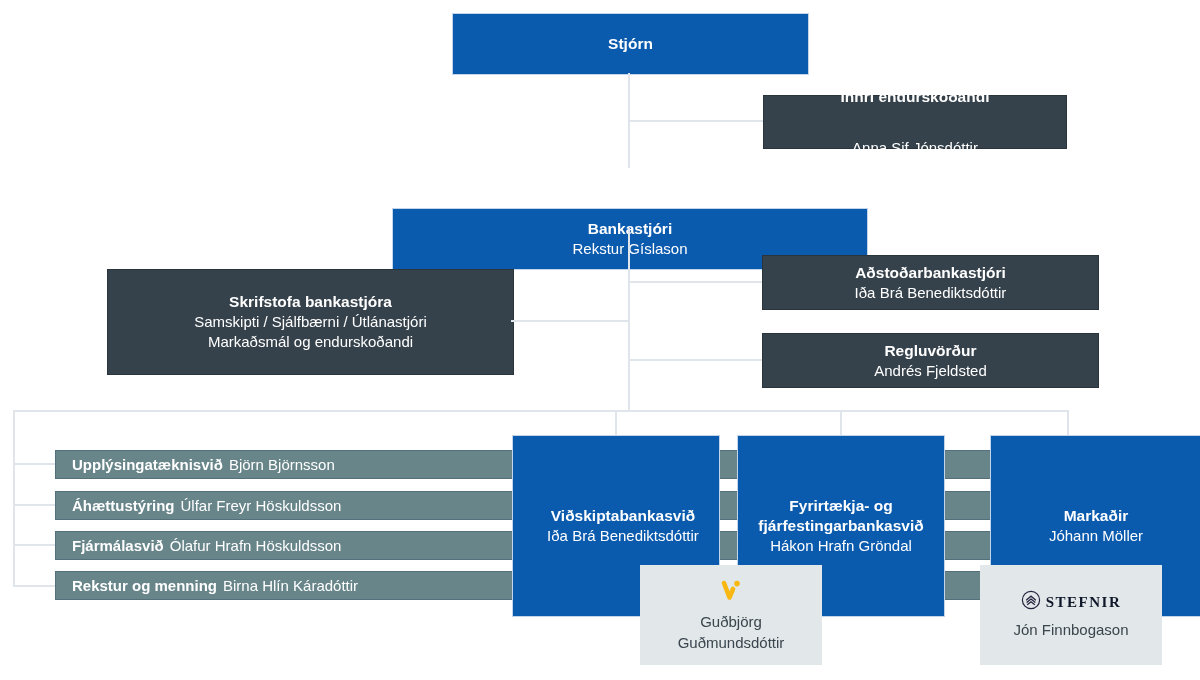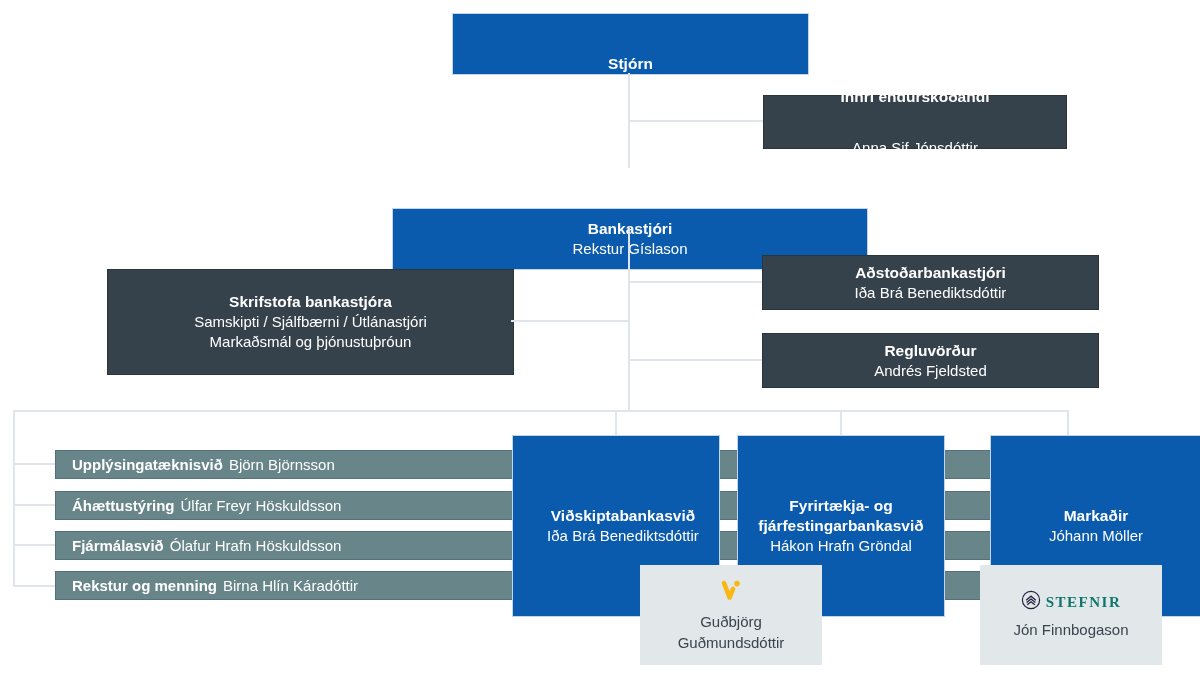--- a/index.html
+++ b/index.html
@@ -23,21 +23,21 @@
     display:flex; align-items:center; gap:6px; padding-left:16px;
     color:#fff; font-size:15px; z-index:2; box-sizing:content-box;
   }
   .bar .t { font-weight:bold; }
   .conn { position:absolute; background:#dfe5ea; z-index:1; }
   .division { z-index:3; top:435px; height:182px; padding:0 6px; box-sizing:border-box; }
   .sub { z-index:4; top:565px; height:100px; font-size:15px; line-height:21px; gap:4px; }
   .logo-row { display:flex; align-items:center; gap:5px; }
   .stefnir-word {
     font-family:"Liberation Serif","DejaVu Serif",serif;
-    font-size:15px; letter-spacing:1.5px; color:#0f766e; font-weight:600;
+    font-size:15px; letter-spacing:1.5px; color:#0f172a; font-weight:600;
   }
 </style>
 </head>
 <body>
 
 <div class="canvas">
 
   <div class="conn" style="left:628px; top:73px; width:2px; height:95px;"></div>
   <div class="conn" style="left:629px; top:120px; width:134px; height:2px;"></div>
   <div class="conn" style="left:628px; top:228px; width:2px; height:184px;"></div>
@@ -47,38 +47,38 @@
   <div class="conn" style="left:13px; top:410px; width:1056px; height:2px;"></div>
   <div class="conn" style="left:13px; top:410px; width:2px; height:177px;"></div>
   <div class="conn" style="left:13px; top:463px; width:42px; height:2px;"></div>
   <div class="conn" style="left:13px; top:504px; width:42px; height:2px;"></div>
   <div class="conn" style="left:13px; top:544px; width:42px; height:2px;"></div>
   <div class="conn" style="left:13px; top:585px; width:42px; height:2px;"></div>
   <div class="conn" style="left:615px; top:410px; width:2px; height:25px;"></div>
   <div class="conn" style="left:840px; top:410px; width:2px; height:25px;"></div>
   <div class="conn" style="left:1067px; top:410px; width:2px; height:25px;"></div>
 
-  <div class="box blue" style="left:452px; top:13px; width:355px; height:60px;justify-content:flex-end;">
+  <div class="box blue" style="left:452px; top:13px; width:355px; height:60px;">
     <div class="t">Stjórn</div>
   </div>
 
   <div class="box dark" style="left:763px; top:95px; width:302px; height:52px;gap:31px;">
     <div class="t">Innri endurskoðandi</div>
     <div>Anna Sif Jónsdóttir</div>
   </div>
 
   <div class="box blue" style="left:392px; top:168px; width:474px; height:60px;margin-top:40px;">
     <div class="t">Bankastjóri</div>
     <div>Rekstur Gíslason</div>
   </div>
 
   <div class="box dark" style="left:107px; top:269px; width:405px; height:104px;">
     <div class="t">Skrifstofa bankastjóra</div>
     <div>Samskipti / Sjálfbærni / Útlánastjóri</div>
-    <div>Markaðsmál og þjónustuþróun</div>
+    <div>Markaðsmál og endurskoðandi</div>
   </div>
 
   <div class="box dark" style="left:762px; top:255px; width:335px; height:53px;">
     <div class="t">Aðstoðarbankastjóri</div>
     <div>Iða Brá Benediktsdóttir</div>
   </div>
 
   <div class="box dark" style="left:762px; top:333px; width:335px; height:53px;">
     <div class="t">Regluvörður</div>
     <div>Andrés Fjeldsted</div>

